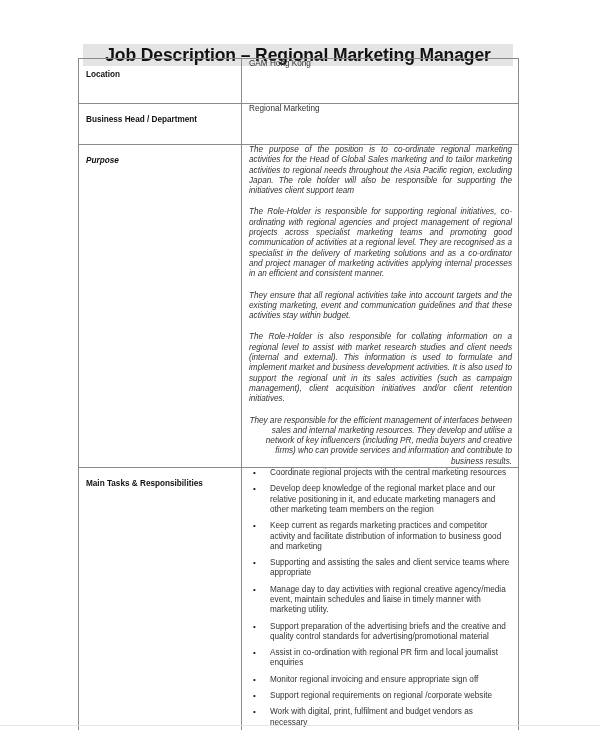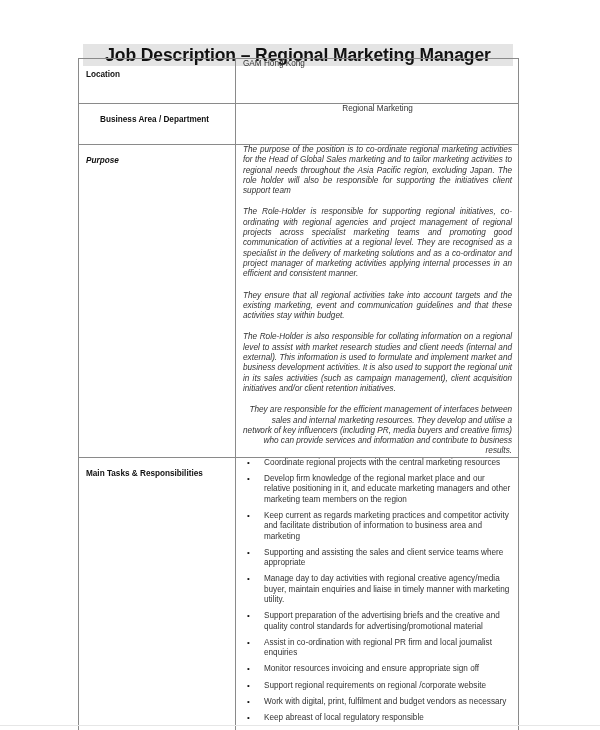--- a/index.html
+++ b/index.html
@@ -5,26 +5,26 @@
   html, body { margin: 0; padding: 0; background: #ffffff; }
   body { width: 600px; height: 730px; position: relative; overflow: hidden;
          font-family: "Liberation Sans", "DejaVu Sans", sans-serif; color: #222; }
   .title-bar { position: absolute; left: 83px; top: 44px; width: 430px; height: 22px;
                background: #e4e4e4; text-align: center; }
   .title-bar h1 { margin: 0; font-size: 17.5px; line-height: 22px; font-weight: bold;
                   color: #111; letter-spacing: -0.1px; }
   table.jd { position: absolute; left: 78px; top: 58px; width: 441px;
              border-collapse: collapse; table-layout: fixed; }
   table.jd td { border: 1px solid #8a8a8a; vertical-align: top; padding: 0; }
-  table.jd td.label { width: 137px; padding: 11px 12px 0 7px; font-size: 8.2px;
+  table.jd td.label { width: 137px; padding: 11px 18px 0 7px; font-size: 8.2px;
                       font-weight: bold; color: #111; }
   table.jd td.value { padding: 0 6px 0 7px; font-size: 8.2px; color: #333; }
   .row-loc td { height: 33px; }
   .row-loc td.value, .row-loc td.label { padding-top: 11px; }
-  .row-dept td { height: 29px; text-align: center; }
+  .row-dept td { height: 29px; }
   .row-dept td.value, .row-dept td.label { padding-top: 8px; }
   .row-purpose td.label { padding-top: 11px; font-style: italic; }
   .row-purpose td.value { padding-top: 9px; padding-bottom: 8px; font-style: italic; }
   .row-purpose p { margin: 0 0 11px 0; line-height: 10.3px; text-align: justify; }
   .row-purpose p:last-child { margin-bottom: 0; text-align: right; }
   .row-tasks td.label { padding-top: 11px; }
   .row-tasks td.value { padding-top: 9px; padding-bottom: 4px; }
   ul.tasks { list-style: none; margin: 0; padding: 0; }
   ul.tasks li { position: relative; padding-left: 21px; line-height: 10.3px;
                 margin-bottom: 6px; }
@@ -38,45 +38,45 @@
   <h1>Job Description – Regional Marketing Manager</h1>
 </div>
 
 <table class="jd">
   <tbody>
       <tr class="row-loc">
     <td class="label">Location</td>
     <td class="value">GAM Hong Kong</td>
   </tr>
   <tr class="row-dept">
-    <td class="label">Business Area / Department</td>
+    <td class="label">Business Head / Department</td>
     <td class="value">Regional Marketing</td>
   </tr>
   <tr class="row-purpose">
     <td class="label">Purpose</td>
     <td class="value">
       <p>The purpose of the position is to co-ordinate regional marketing activities for the Head of Global Sales marketing and to tailor marketing activities to regional needs throughout the Asia Pacific region, excluding Japan.  The role holder will also be responsible for supporting the initiatives client support team</p>
       <p>The Role-Holder is responsible for supporting regional initiatives, co-ordinating with regional agencies and project management of regional projects across specialist marketing teams and promoting good communication of activities at a regional level.  They are recognised as a specialist in the delivery of marketing solutions and as a co-ordinator and project manager of marketing activities applying internal processes in an efficient and consistent manner.</p>
       <p>They ensure that all regional activities take into account targets and the existing marketing, event and communication guidelines and that these activities stay within budget.</p>
       <p>The Role-Holder is also responsible for collating information on a regional level to assist with market research studies and client needs (internal and external).  This information is used to formulate and implement market and business development activities.  It is also used to support the regional unit in its sales activities (such as campaign management), client acquisition initiatives and/or client retention initiatives.</p>
       <p>They are responsible for the efficient management of interfaces between sales and internal marketing resources.  They develop and utilise a network of key influencers (including PR, media buyers and creative firms) who can provide services and information and contribute to business results.</p>
     </td>
   </tr>
   <tr class="row-tasks">
     <td class="label">Main Tasks &amp; Responsibilities</td>
     <td class="value">
       <ul class="tasks">
         <li><span class="bullet">•</span><span>Coordinate regional projects with the central marketing resources</span></li>
-        <li><span class="bullet">•</span><span>Develop firm knowledge of the regional market place and our relative positioning in it, and educate marketing managers and other marketing team members on the region</span></li>
-        <li><span class="bullet">•</span><span>Keep current as regards marketing practices and competitor activity and facilitate distribution of information to business area and marketing</span></li>
+        <li><span class="bullet">•</span><span>Develop deep knowledge of the regional market place and our relative positioning in it, and educate marketing managers and other marketing team members on the region</span></li>
+        <li><span class="bullet">•</span><span>Keep current as regards marketing practices and competitor activity and facilitate distribution of information to business good and marketing</span></li>
         <li><span class="bullet">•</span><span>Supporting and assisting the sales and  client service teams where appropriate</span></li>
-        <li><span class="bullet">•</span><span>Manage day to day activities with regional creative agency/media buyer, maintain enquiries and liaise in timely manner with marketing utility.</span></li>
+        <li><span class="bullet">•</span><span>Manage day to day activities with regional creative agency/media event, maintain schedules and liaise in timely manner with marketing utility.</span></li>
         <li><span class="bullet">•</span><span>Support preparation of the advertising briefs and the creative and quality control standards for advertising/promotional material</span></li>
         <li><span class="bullet">•</span><span>Assist in co-ordination with regional PR firm and local journalist enquiries</span></li>
-        <li><span class="bullet">•</span><span>Monitor resources invoicing and ensure appropriate sign off</span></li>
+        <li><span class="bullet">•</span><span>Monitor regional invoicing and ensure appropriate sign off</span></li>
         <li><span class="bullet">•</span><span>Support regional requirements on regional /corporate website</span></li>
         <li><span class="bullet">•</span><span>Work with digital, print, fulfilment and budget vendors as necessary</span></li>
         <li><span class="bullet">•</span><span>Keep abreast of local regulatory responsible</span></li>
       </ul>
     </td>
   </tr>
 </tbody>
   </table>
 
 <div class="bottom-rule"></div>

